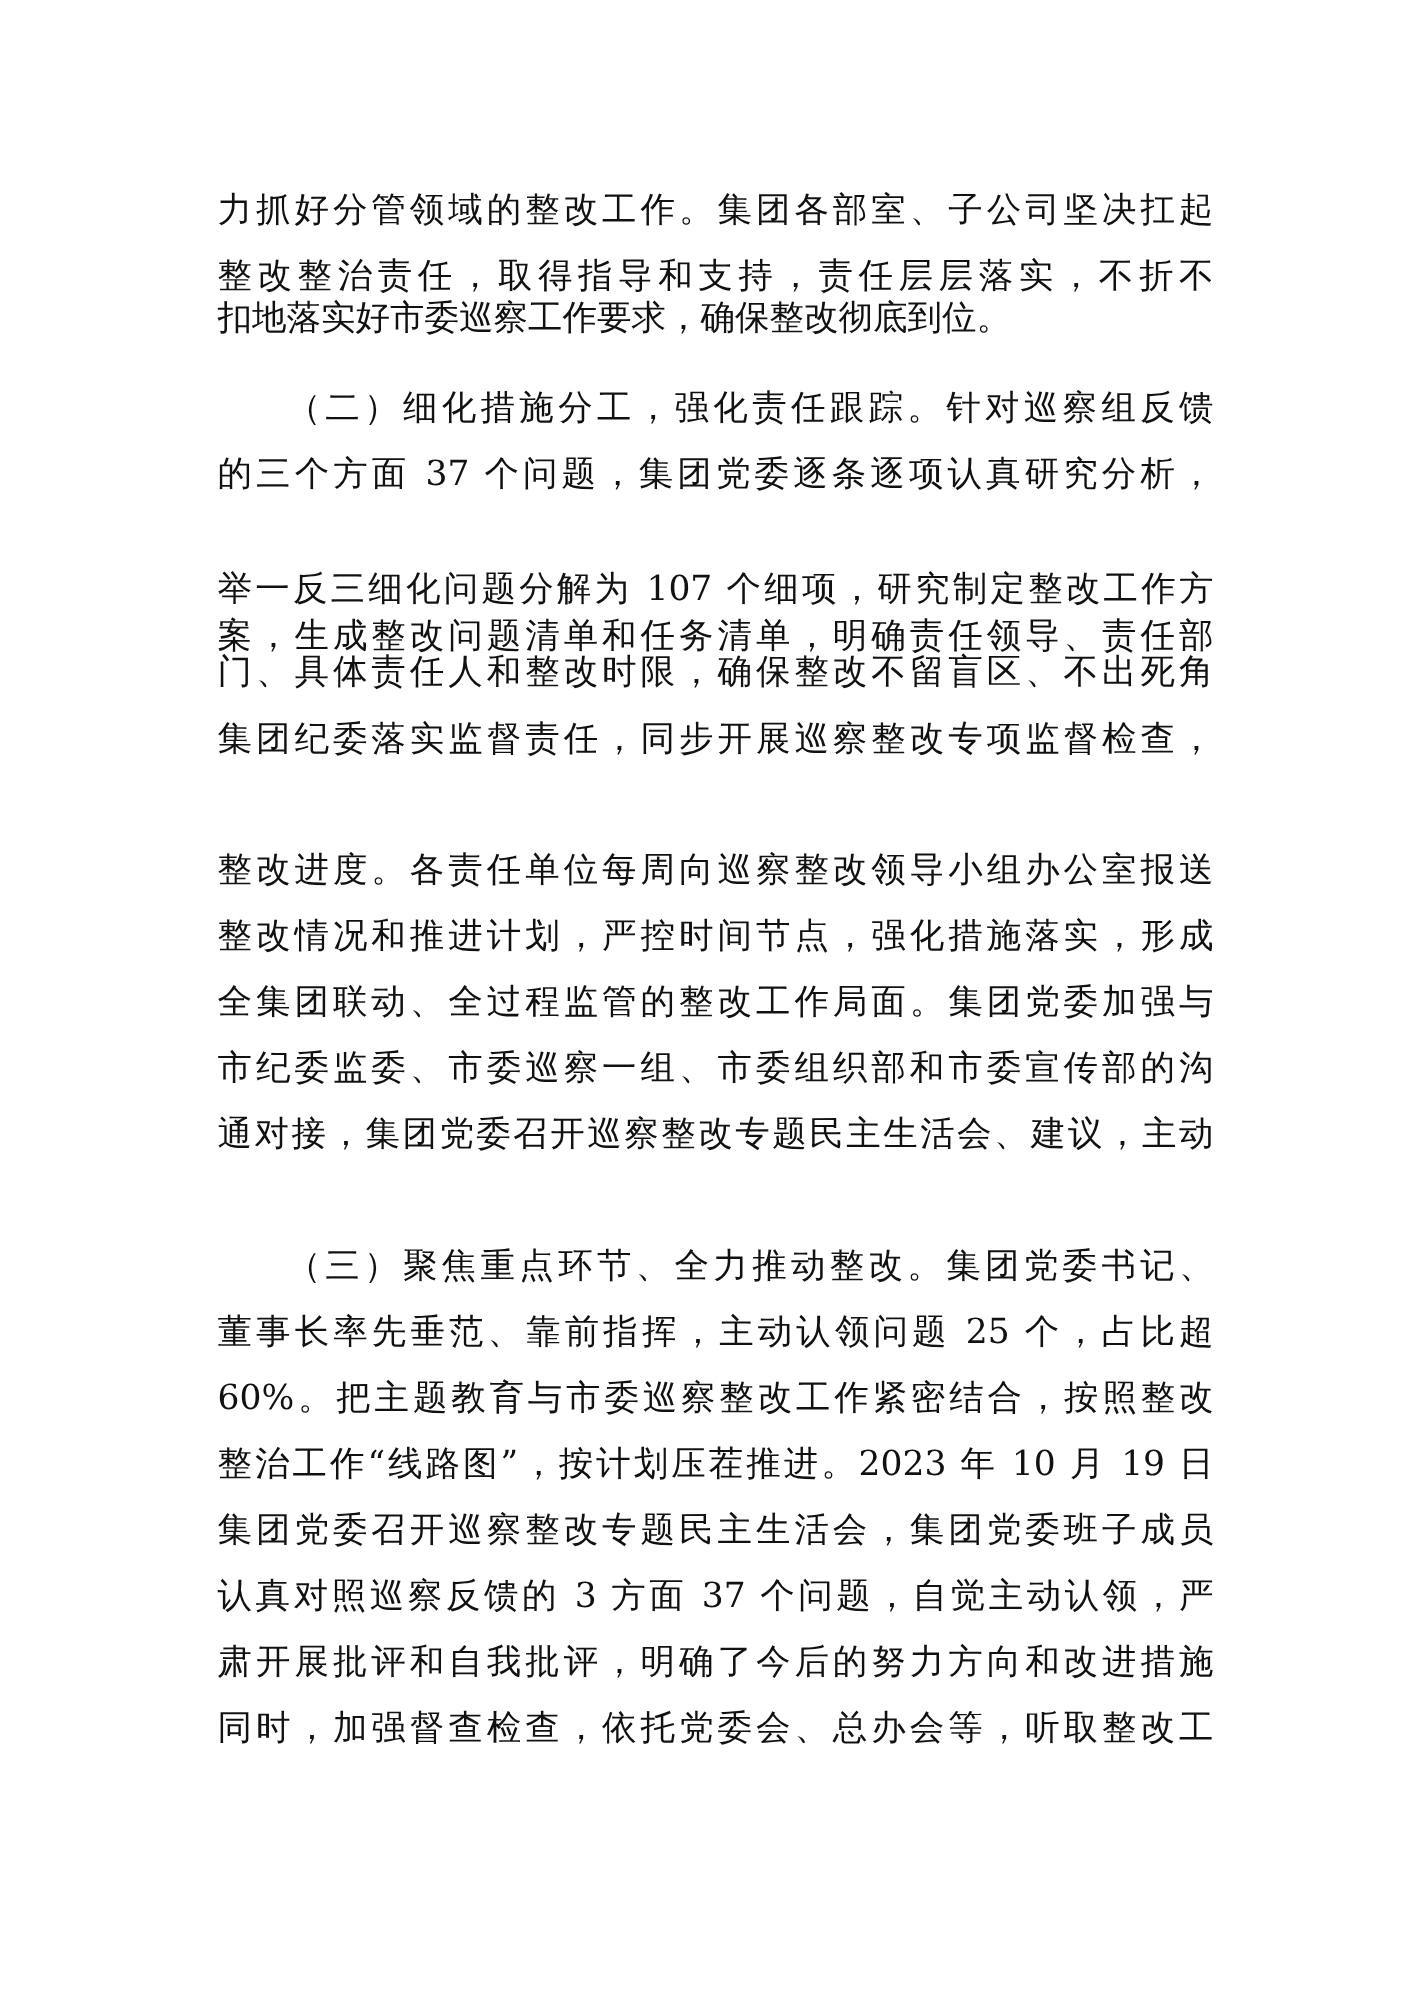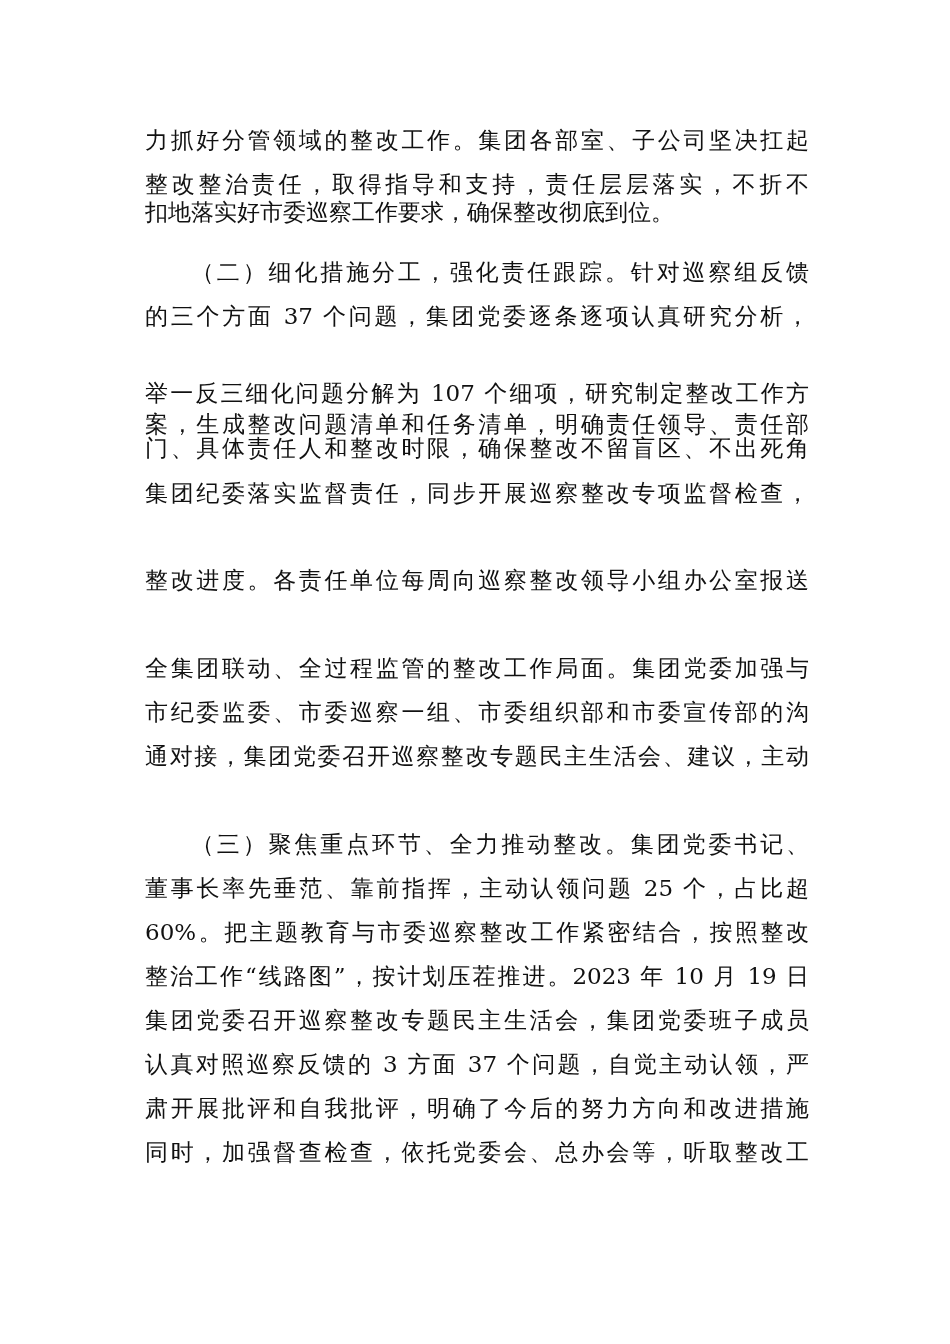--- a/index.html
+++ b/index.html
@@ -52,20 +52,21 @@
   <div class="line" style="top:169px;">整改整治责任，取得指导和支持，责任层层落实，不折不</div>
   <div class="line last" style="top:197px;">扣地落实好市委巡察工作要求，确保整改彻底到位。</div>
 
   <div class="line indent" style="top:257px;">（二）细化措施分工，强化责任跟踪。针对巡察组反馈</div>
   <div class="line" style="top:301px;">的三个方面 37 个问题，集团党委逐条逐项认真研究分析，</div>
   <div class="line" style="top:345px;margin-top:33px;">举一反三细化问题分解为 107 个细项，研究制定整改工作方</div>
   <div class="line" style="top:389px;margin-top:20px;">案，生成整改问题清单和任务清单，明确责任领导、责任部</div>
   <div class="line" style="top:433px;">门、具体责任人和整改时限，确保整改不留盲区、不出死角</div>
   <div class="line" style="top:462px;margin-top:16px;">集团纪委落实监督责任，同步开展巡察整改专项监督检查，</div>
   <div class="line" style="top:565px;">整改进度。各责任单位每周向巡察整改领导小组办公室报送</div>
+  <div class="line" style="top:609px;">整改情况和推进计划，严控时间节点，强化措施落实，形成</div>
   <div class="line" style="top:653px;">全集团联动、全过程监管的整改工作局面。集团党委加强与</div>
   <div class="line" style="top:697px;">市纪委监委、市委巡察一组、市委组织部和市委宣传部的沟</div>
   <div class="line" style="top:741px;">通对接，集团党委召开巡察整改专题民主生活会、建议，主动</div>
 
   <div class="line indent" style="top:829px;">（三）聚焦重点环节、全力推动整改。集团党委书记、</div>
   <div class="line" style="top:873px;">董事长率先垂范、靠前指挥，主动认领问题 25 个，占比超</div>
   <div class="line" style="top:917px;">60%。把主题教育与市委巡察整改工作紧密结合，按照整改</div>
   <div class="line" style="top:961px;">整治工作“线路图”，按计划压茬推进。2023 年 10 月 19 日</div>
   <div class="line" style="top:1005px;">集团党委召开巡察整改专题民主生活会，集团党委班子成员</div>
   <div class="line" style="top:1049px;">认真对照巡察反馈的 3 方面 37 个问题，自觉主动认领，严</div>

